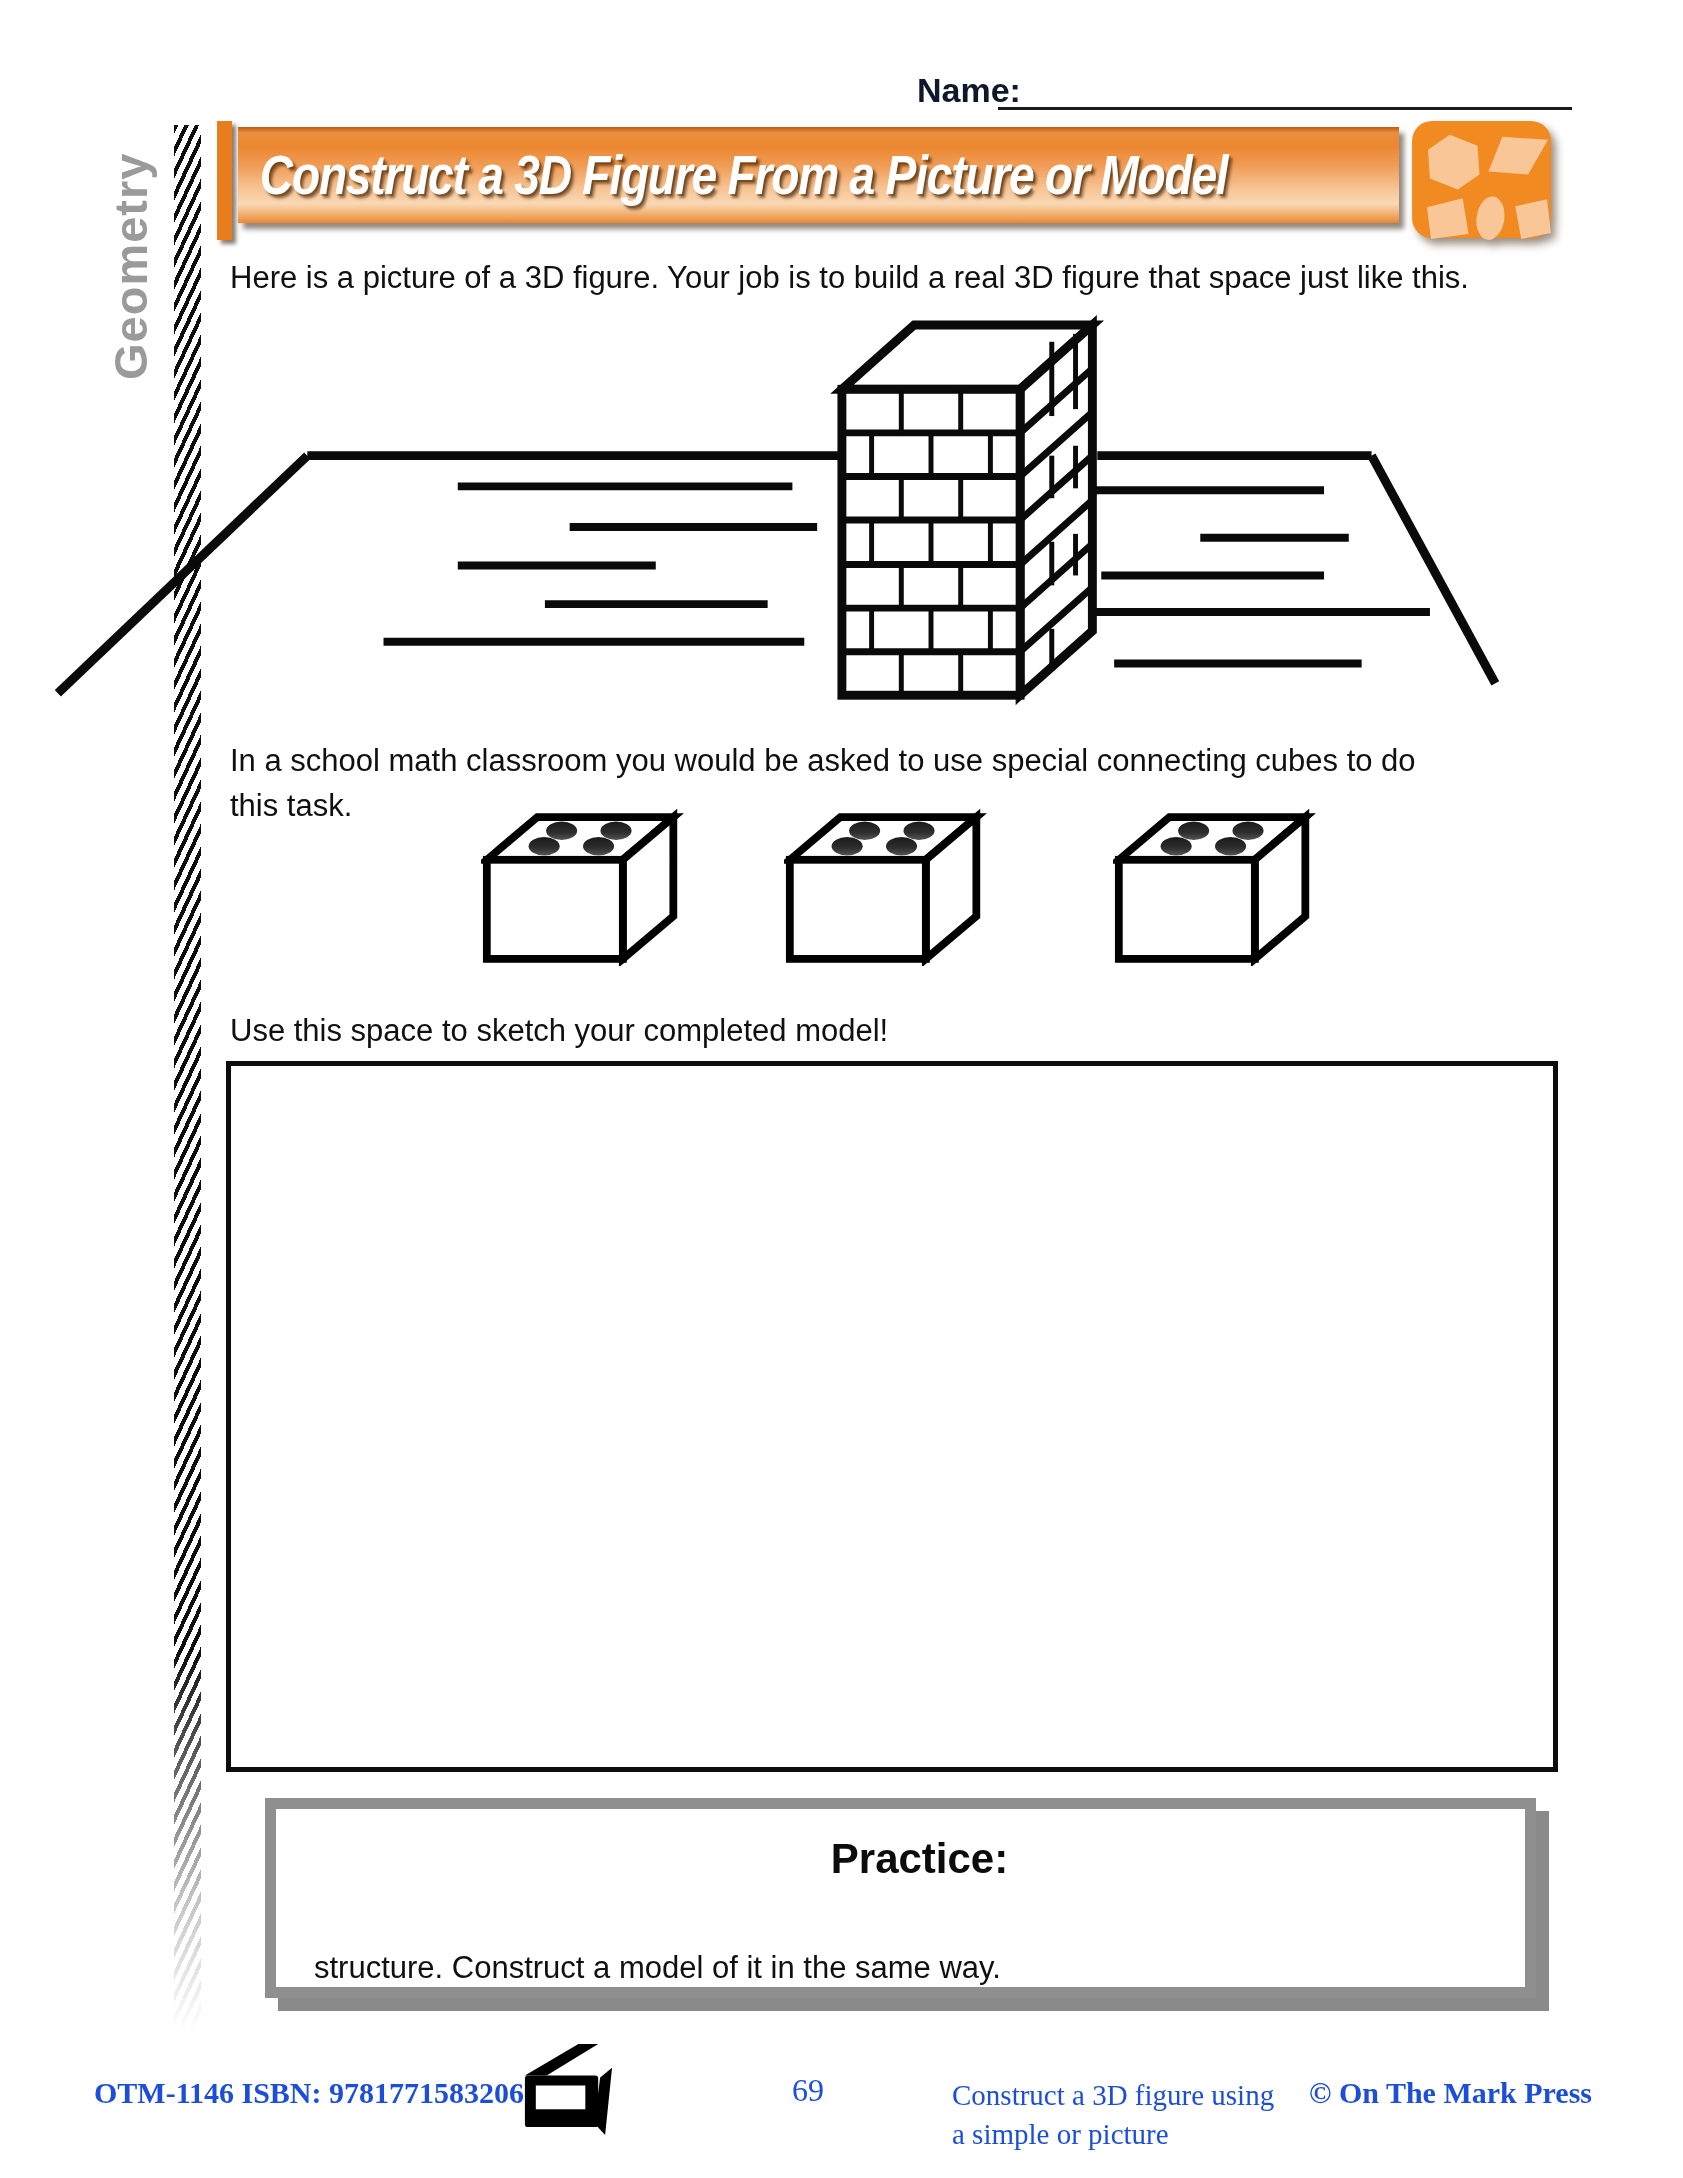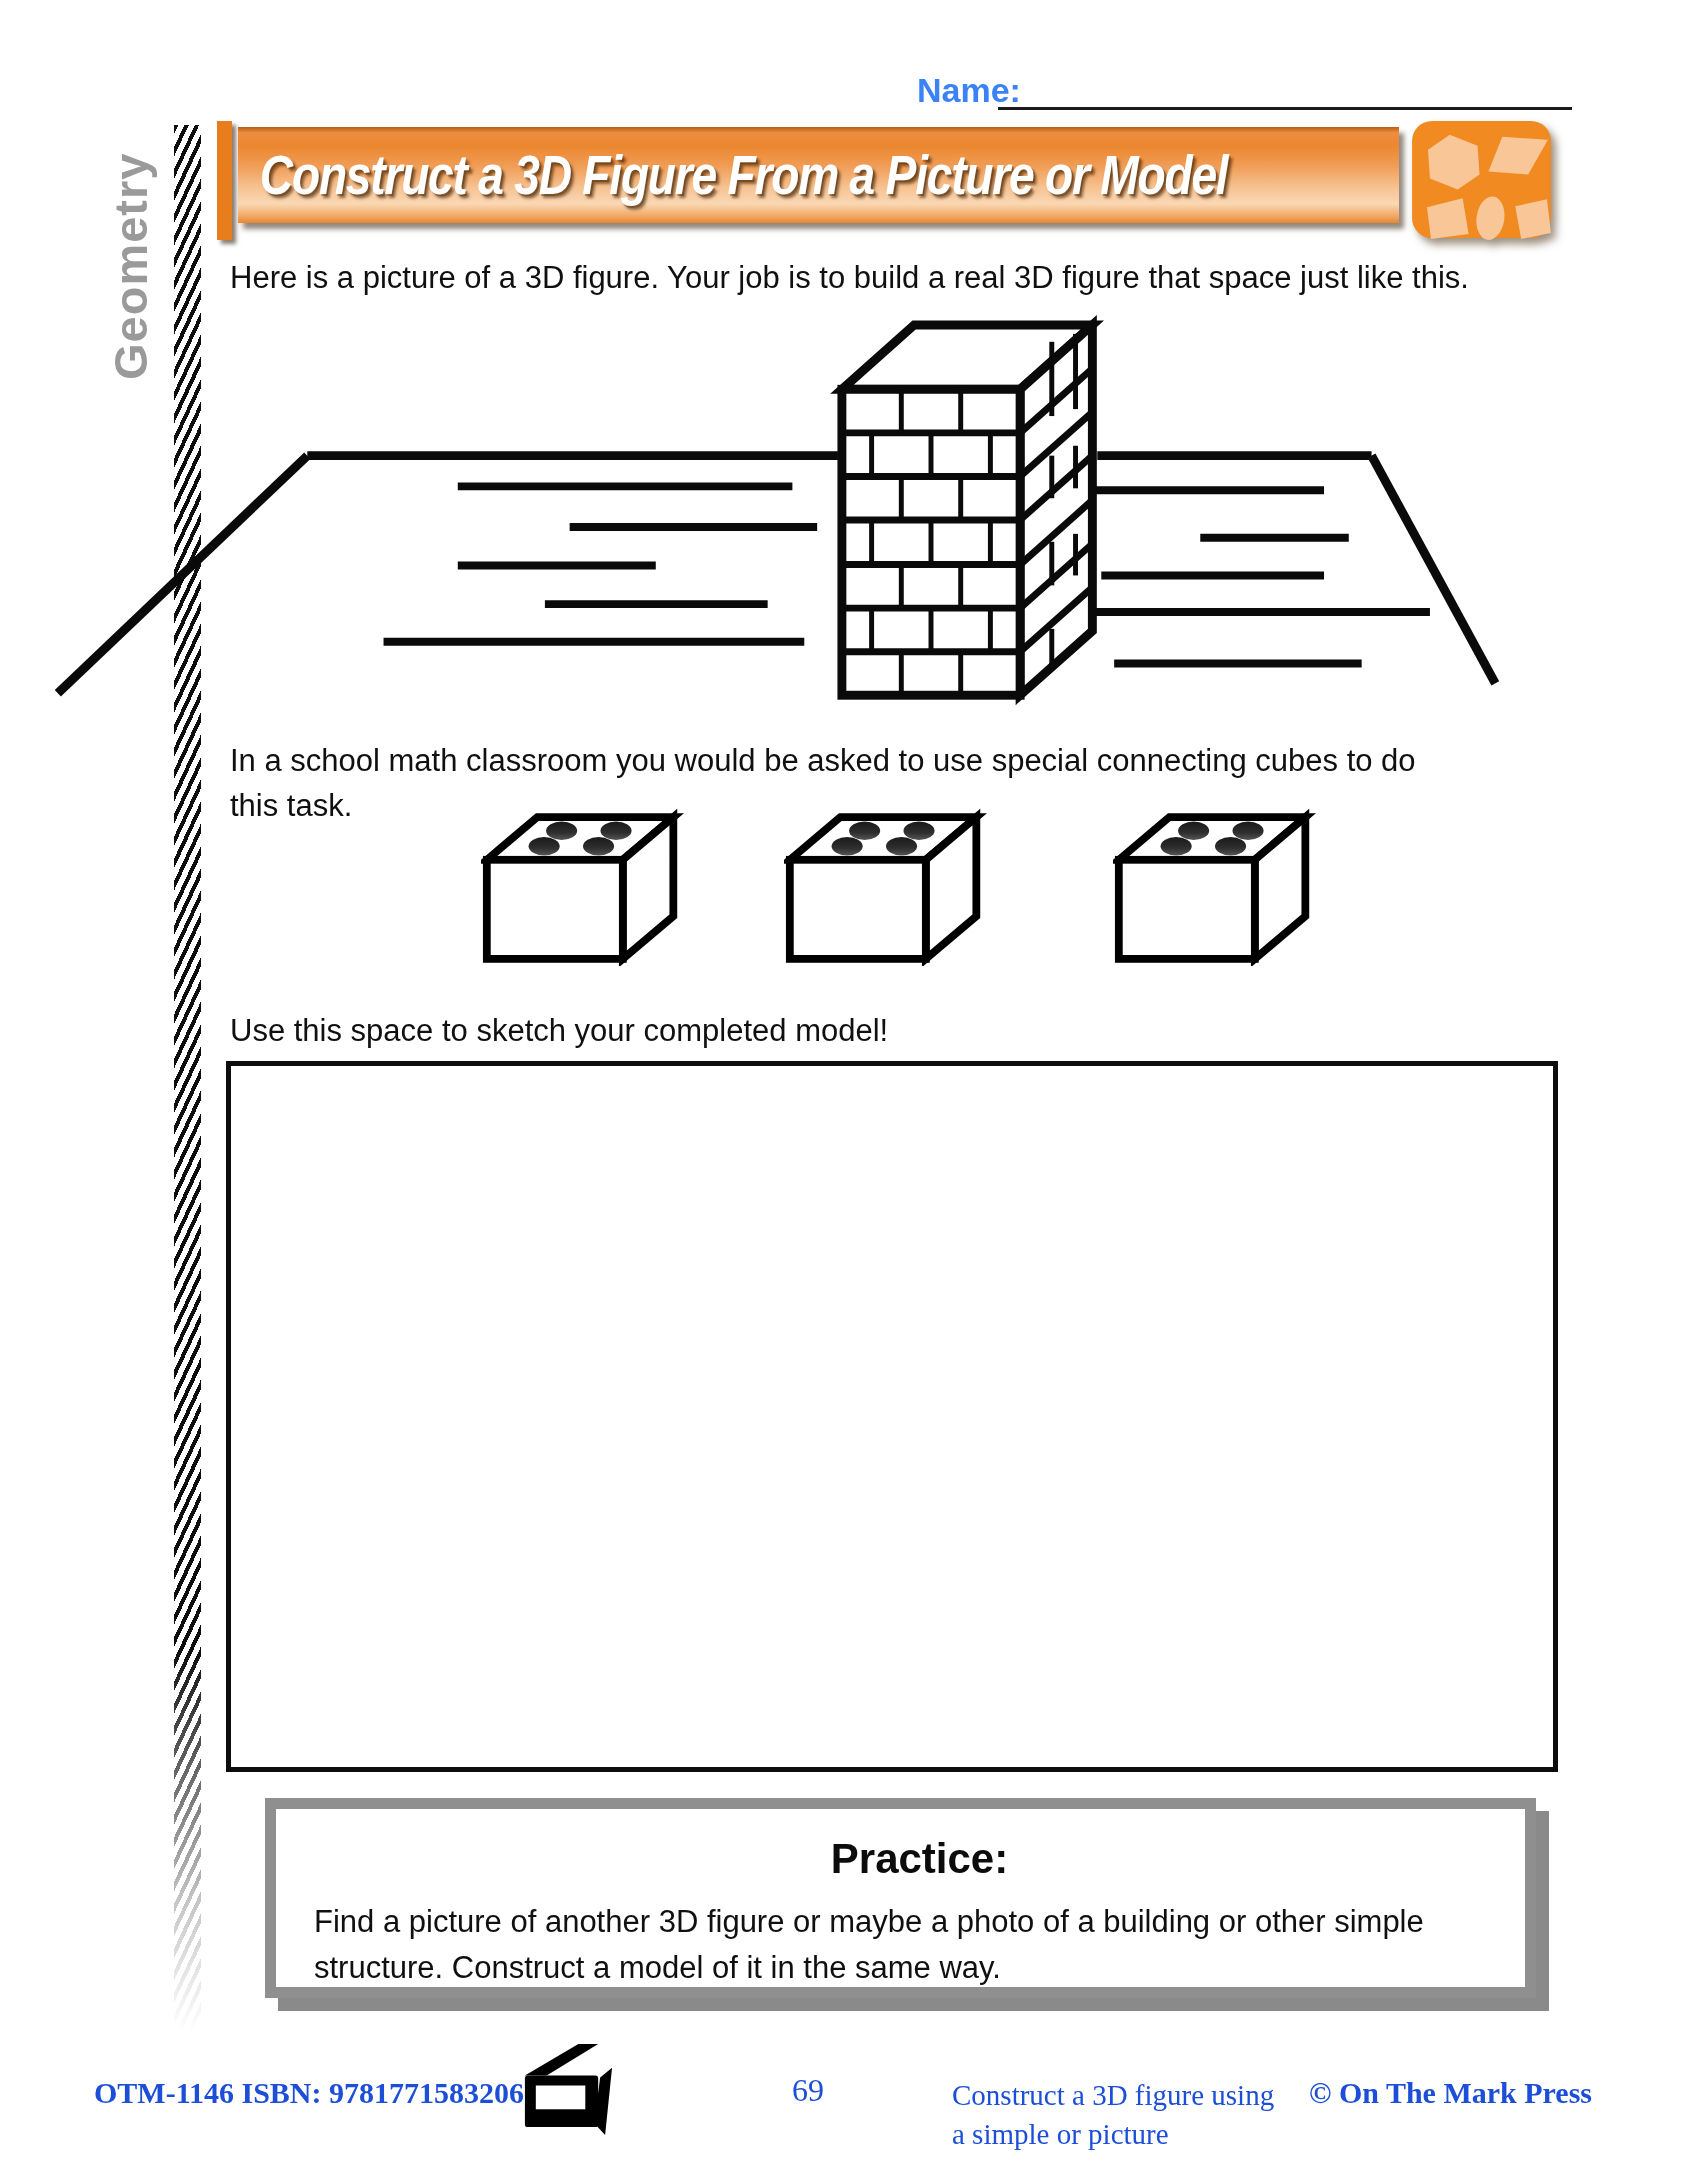--- a/index.html
+++ b/index.html
@@ -1,20 +1,20 @@
 <!DOCTYPE html>
 <html><head>
 <meta charset="utf-8">
 <style>
   html,body{margin:0;padding:0;background:#fff;}
   .page{position:relative;width:1683px;height:2178px;background:#ffffff;
         font-family:"Liberation Sans", sans-serif;color:#111;overflow:hidden;}
 
   
-  .name-label{position:absolute;left:917px;top:71px;font-size:34px;font-weight:bold;color:#3b82f6;}
+  .name-label{position:absolute;left:917px;top:71px;font-size:34px;font-weight:bold;color:#0f172a;}
   .name-line{position:absolute;left:998px;top:107px;width:574px;height:0;border-bottom:3px solid #1a1a1a;}
 
   
   .side-label{position:absolute;left:103px;top:380px;transform-origin:top left;transform:rotate(-90deg);
               font-size:47px;font-weight:bold;letter-spacing:1px;color:#9a9a9a;white-space:nowrap;}
   .side-stripe{position:absolute;left:174px;top:125px;width:27px;height:1906px;
                background-image:repeating-linear-gradient(115deg,#0f0f0f 0 4px,rgba(0,0,0,0) 4px 9.4px);
                -webkit-mask-image:linear-gradient(180deg,#000 0%,#000 80%,rgba(0,0,0,.25) 93%,transparent 100%);
                mask-image:linear-gradient(180deg,#000 0%,#000 80%,rgba(0,0,0,.25) 93%,transparent 100%);}
 
@@ -200,21 +200,21 @@
   <svg class="fig-cubes cube3" width="204" height="158" viewBox="0 0 210 160">
       <use href="#cubeSym"></use>
     </svg>
 
   <p class="para sketch-prompt">Use this space to sketch your completed model!</p>
   <div class="sketch-box"></div>
 
   <div class="practice-box">
     <div class="practice-heading">Practice:</div>
     <p class="practice-body">
-      <span>Find a picture of another 3D figure or maybe a photo of a building or other simple</span><br>
+      <br>
       <span>structure. Construct a model of it in the same way.</span>
     </p>
   </div>
 
   <div class="footer">
     <span class="f-code">OTM-1146  ISBN: 9781771583206</span>
     <span class="f-icon">
       <svg width="119" height="99" viewBox="0 0 120 100">
         <g fill="#000">
           <polygon points="18,38 72,6 92,6 40,38"></polygon>

